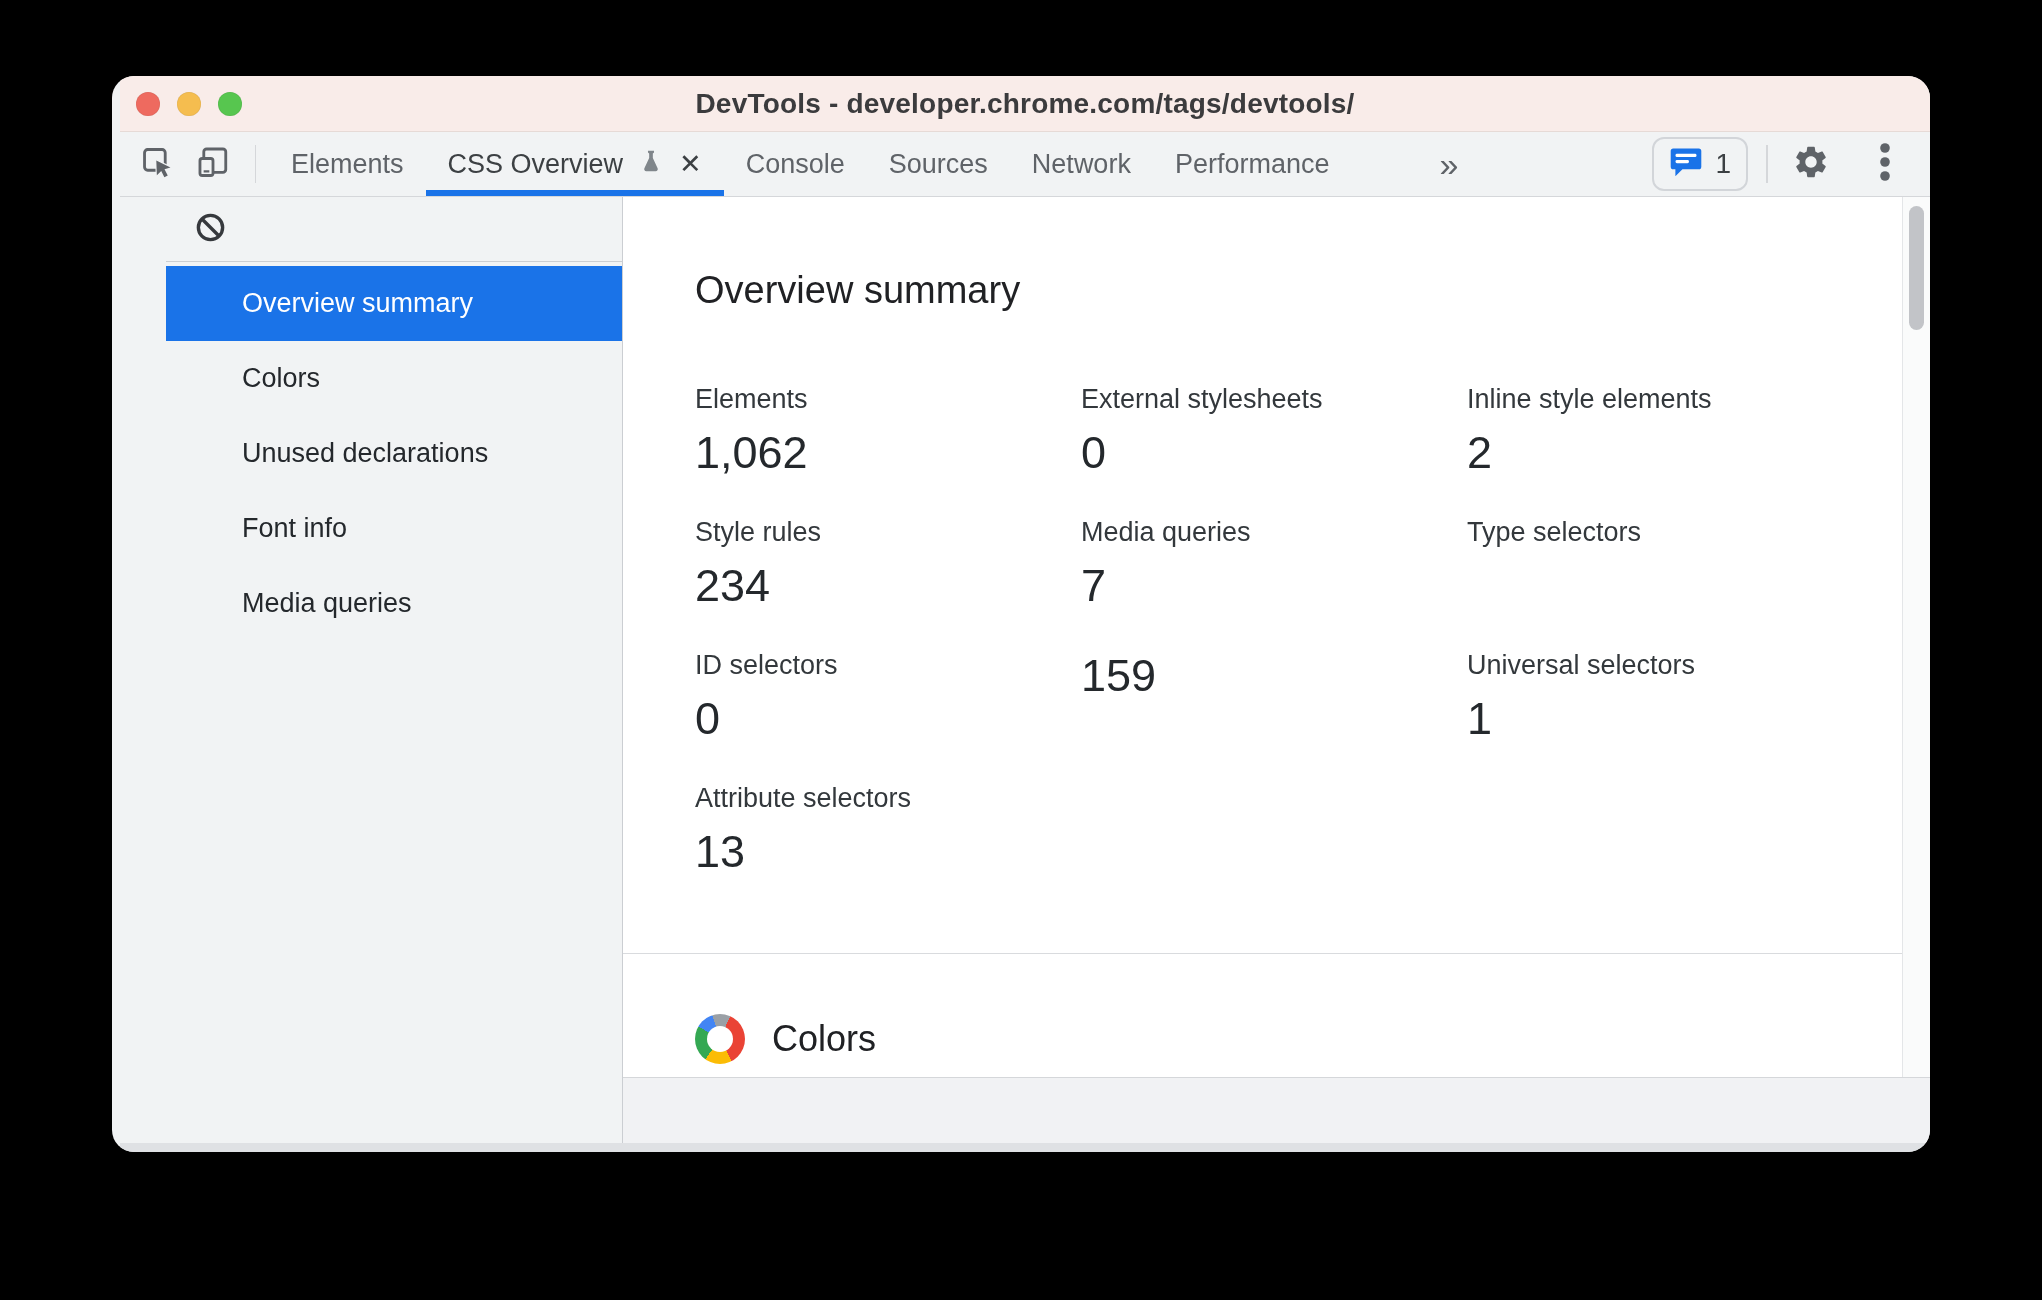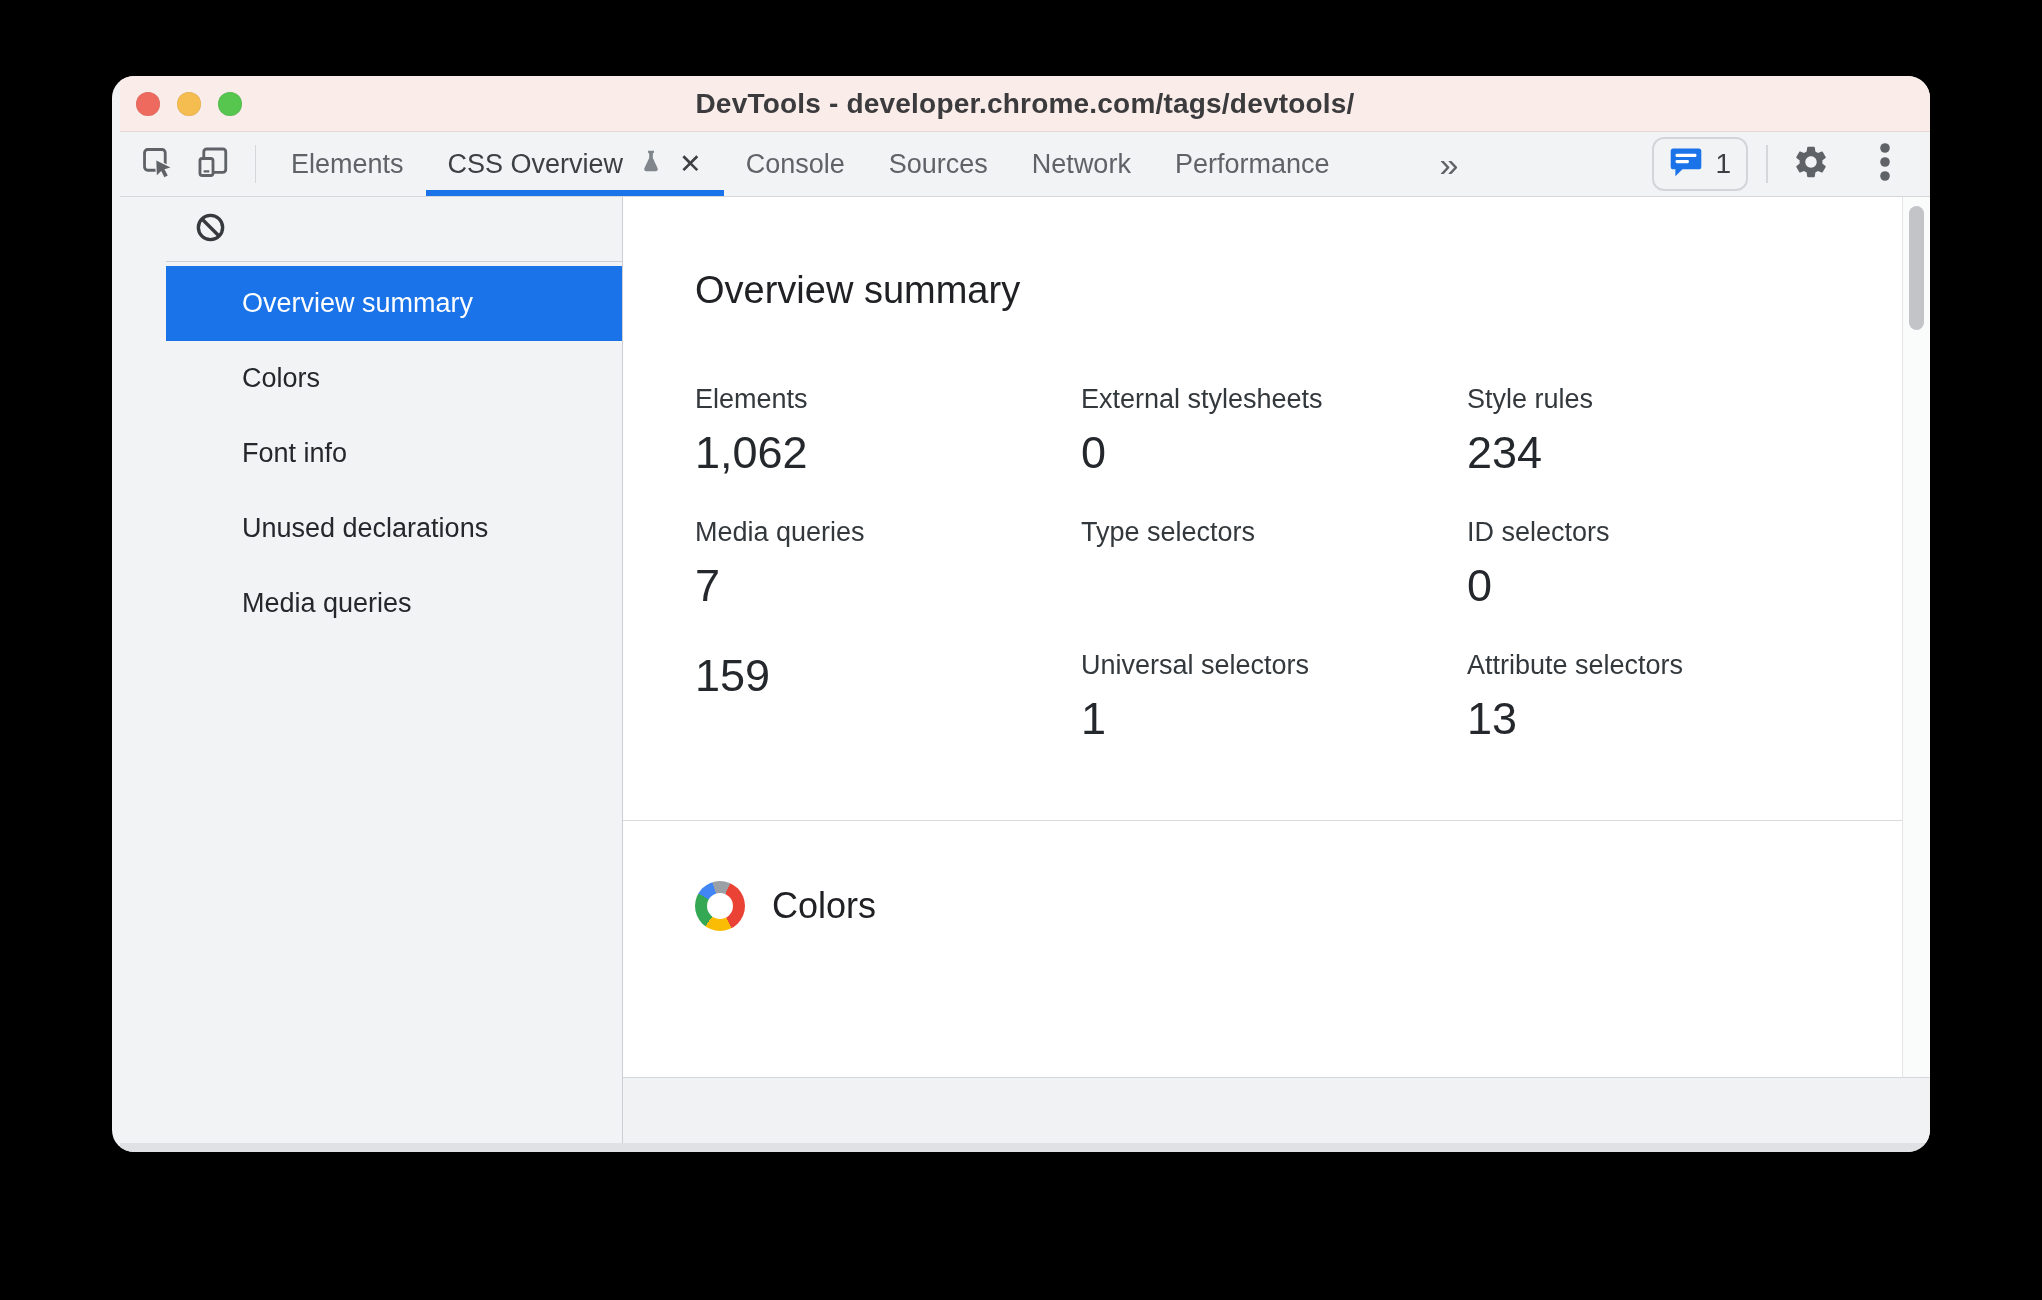--- a/index.html
+++ b/index.html
@@ -214,24 +214,24 @@
         </div>
       </div>
       <div class="side-list">
         <div class="side-item selected">
           <span>Overview summary</span>
         </div>
         <div class="side-item">
           <span>Colors</span>
         </div>
         <div class="side-item">
+          <span>Unused declarations</span>
+        </div>
+        <div class="side-item">
           <span>Font info</span>
-        </div>
-        <div class="side-item">
-          <span>Unused declarations</span>
         </div>
         <div class="side-item">
           <span>Media queries</span>
         </div>
       </div>
     </div>
 
     <div class="content-col">
       <div class="content-scroll">
         <div class="summary-inner">
@@ -240,20 +240,24 @@
           <div class="stats-grid">
             <div class="stat">
               <div class="stat-label">Elements</div>
               <div class="stat-value">1,062</div>
             </div>
             <div class="stat">
               <div class="stat-label">External stylesheets</div>
               <div class="stat-value">0</div>
             </div>
             <div class="stat">
+              <div class="stat-label">Inline style elements</div>
+              <div class="stat-value">2</div>
+            </div>
+            <div class="stat">
               <div class="stat-label">Style rules</div>
               <div class="stat-value">234</div>
             </div>
             <div class="stat">
               <div class="stat-label">Media queries</div>
               <div class="stat-value">7</div>
             </div>
             <div class="stat">
               <div class="stat-label">Type selectors</div>
             </div>

